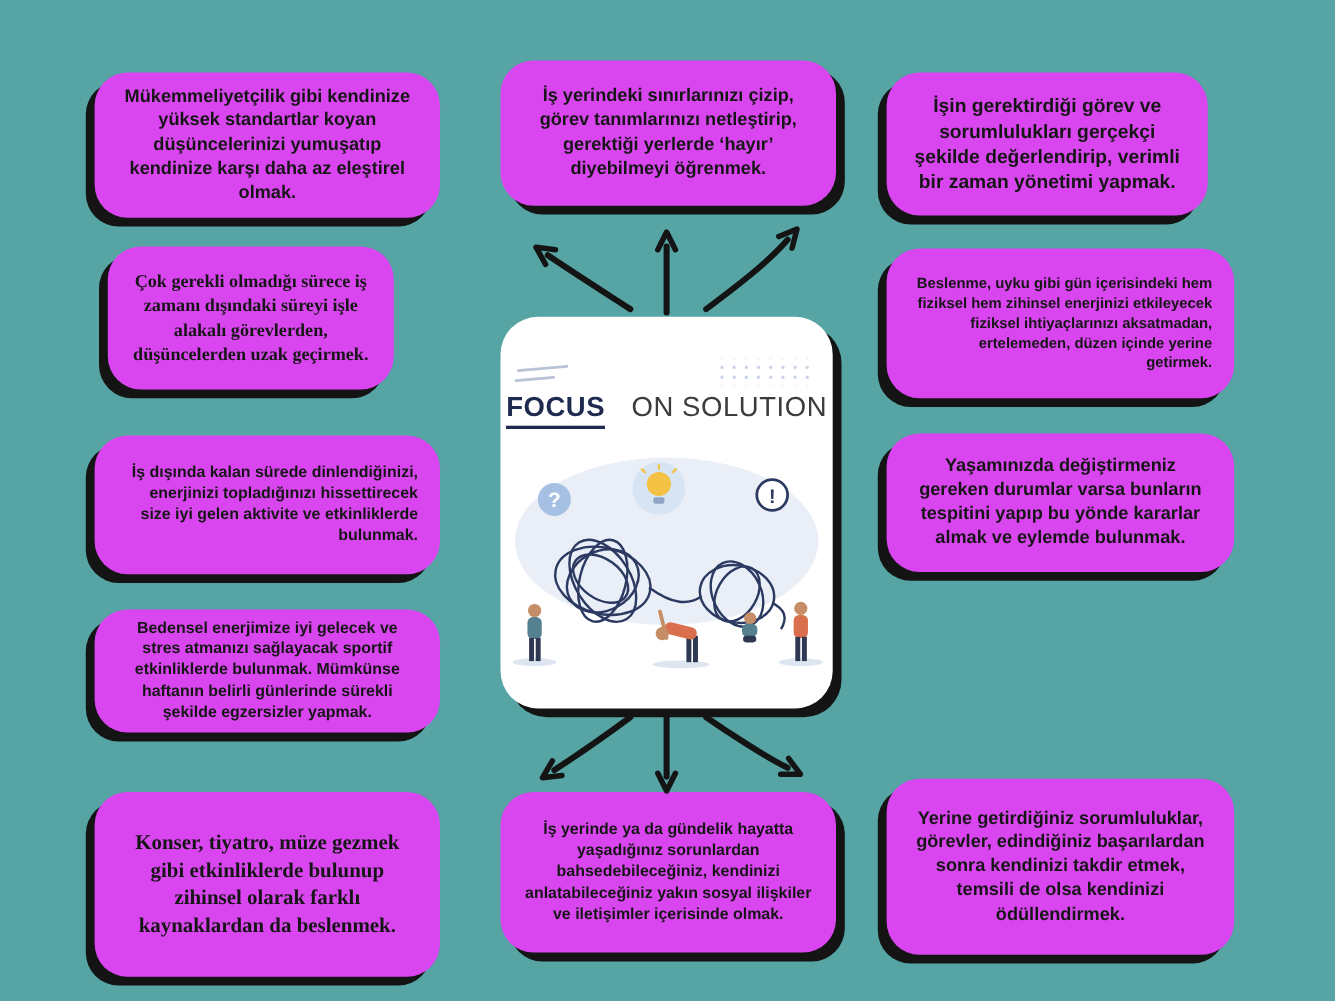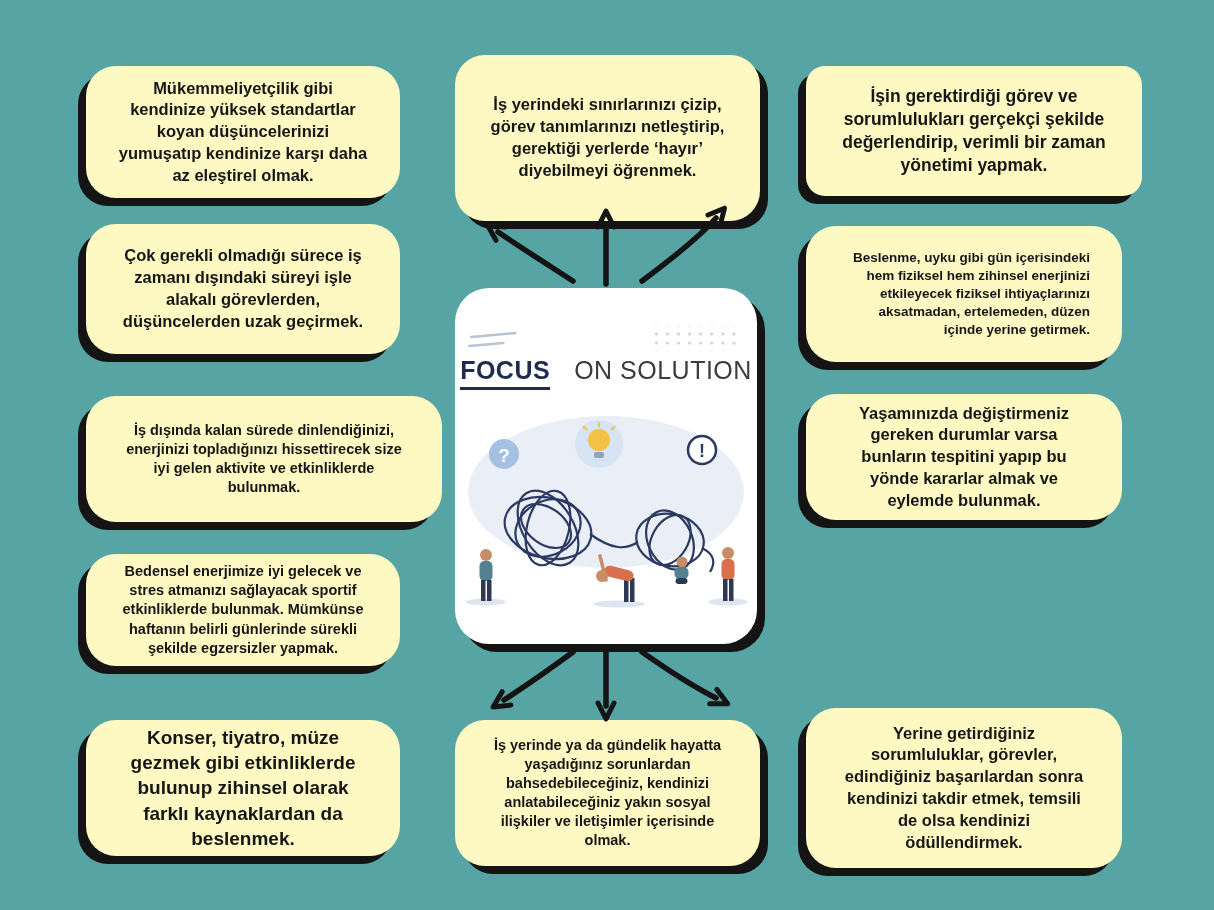--- a/index.html
+++ b/index.html
@@ -5,40 +5,40 @@
   html,body{margin:0;padding:0;background:#56a4a4;}
   .canvas{
     position:relative;
     width:1214px;height:910px;
     background:#56a4a4;
     font-family:"Liberation Sans","DejaVu Sans",sans-serif;
     overflow:hidden;
   }
   .bubble{
     position:absolute;
-    background:#fef9c3;
+    background:#d946ef;
     border-radius:30px;
     display:flex;align-items:center;justify-content:center;
-    padding:12px 32px;box-sizing:border-box;
+    padding:12px 20px;box-sizing:border-box;
     text-align:center;
     color:#161616;font-weight:700;
     line-height:1.32;
   }
   .bubble p{margin:0;}
   .sh-left{box-shadow:-8px 8px 0 #141414;}
   .sh-right{box-shadow:8px 8px 0 #141414;}
   
   .b-l1{left:86px;top:66px;width:314px;height:132px;}
-  .b-l2{left:86px;top:224px;width:314px;height:130px;}
-  .b-l3{left:86px;top:396px;width:356px;height:126px;}
+  .b-l2{left:98px;top:224px;width:260px;height:130px;font-family:Liberation Serif, serif;}
+  .b-l3{left:86px;top:396px;width:314px;height:126px;text-align:right;}
   .b-l4{left:86px;top:554px;width:314px;height:112px;}
-  .b-l5{left:86px;top:720px;width:314px;height:136px;}
-  .b-ct{left:455px;top:55px;width:305px;height:166px;}
+  .b-l5{left:86px;top:720px;width:314px;height:168px;font-family:Liberation Serif, serif;}
+  .b-ct{left:455px;top:55px;width:305px;height:132px;}
   .b-cb{left:455px;top:720px;width:305px;height:146px;}
-  .b-r1{left:806px;top:66px;width:336px;height:130px;border-radius:19px;}
+  .b-r1{left:806px;top:66px;width:292px;height:130px;}
   .b-r2{left:806px;top:226px;width:316px;height:136px;}
   .b-r3{left:806px;top:394px;width:316px;height:126px;justify-content:flex-end;}
   .b-r4{left:806px;top:552px;width:316px;height:136px;}
   .b-r5{left:806px;top:708px;width:316px;height:160px;}
   
   .fs13{font-size:13.5px;text-align:right;}
   .fs14{font-size:14.5px;}
   .fs16{font-size:16.5px;}
   .fs17{font-size:17.5px;}
   .fs18{font-size:19px;}

